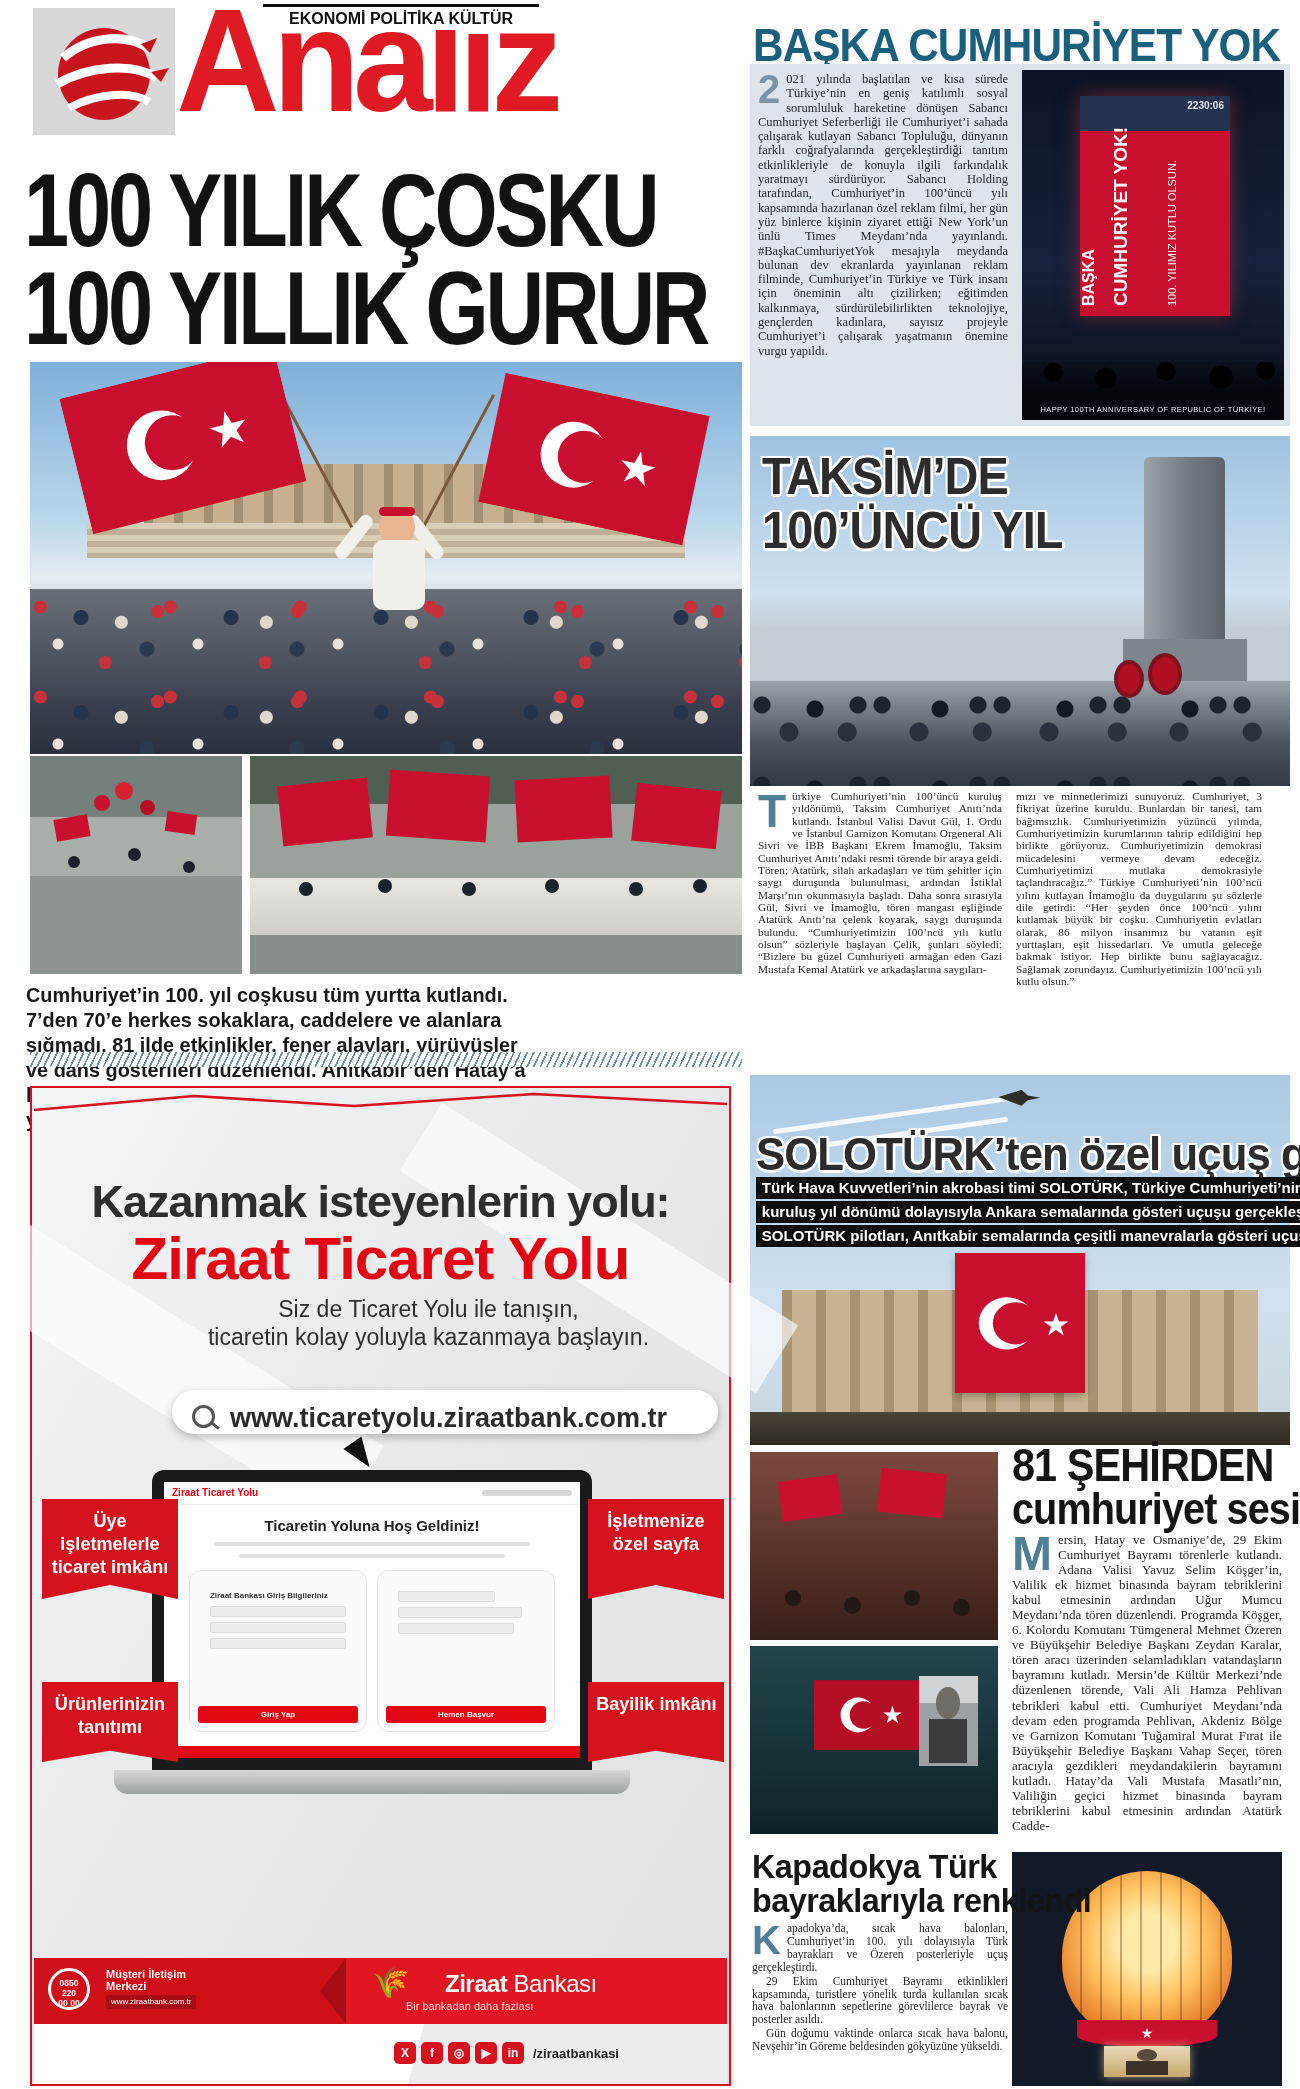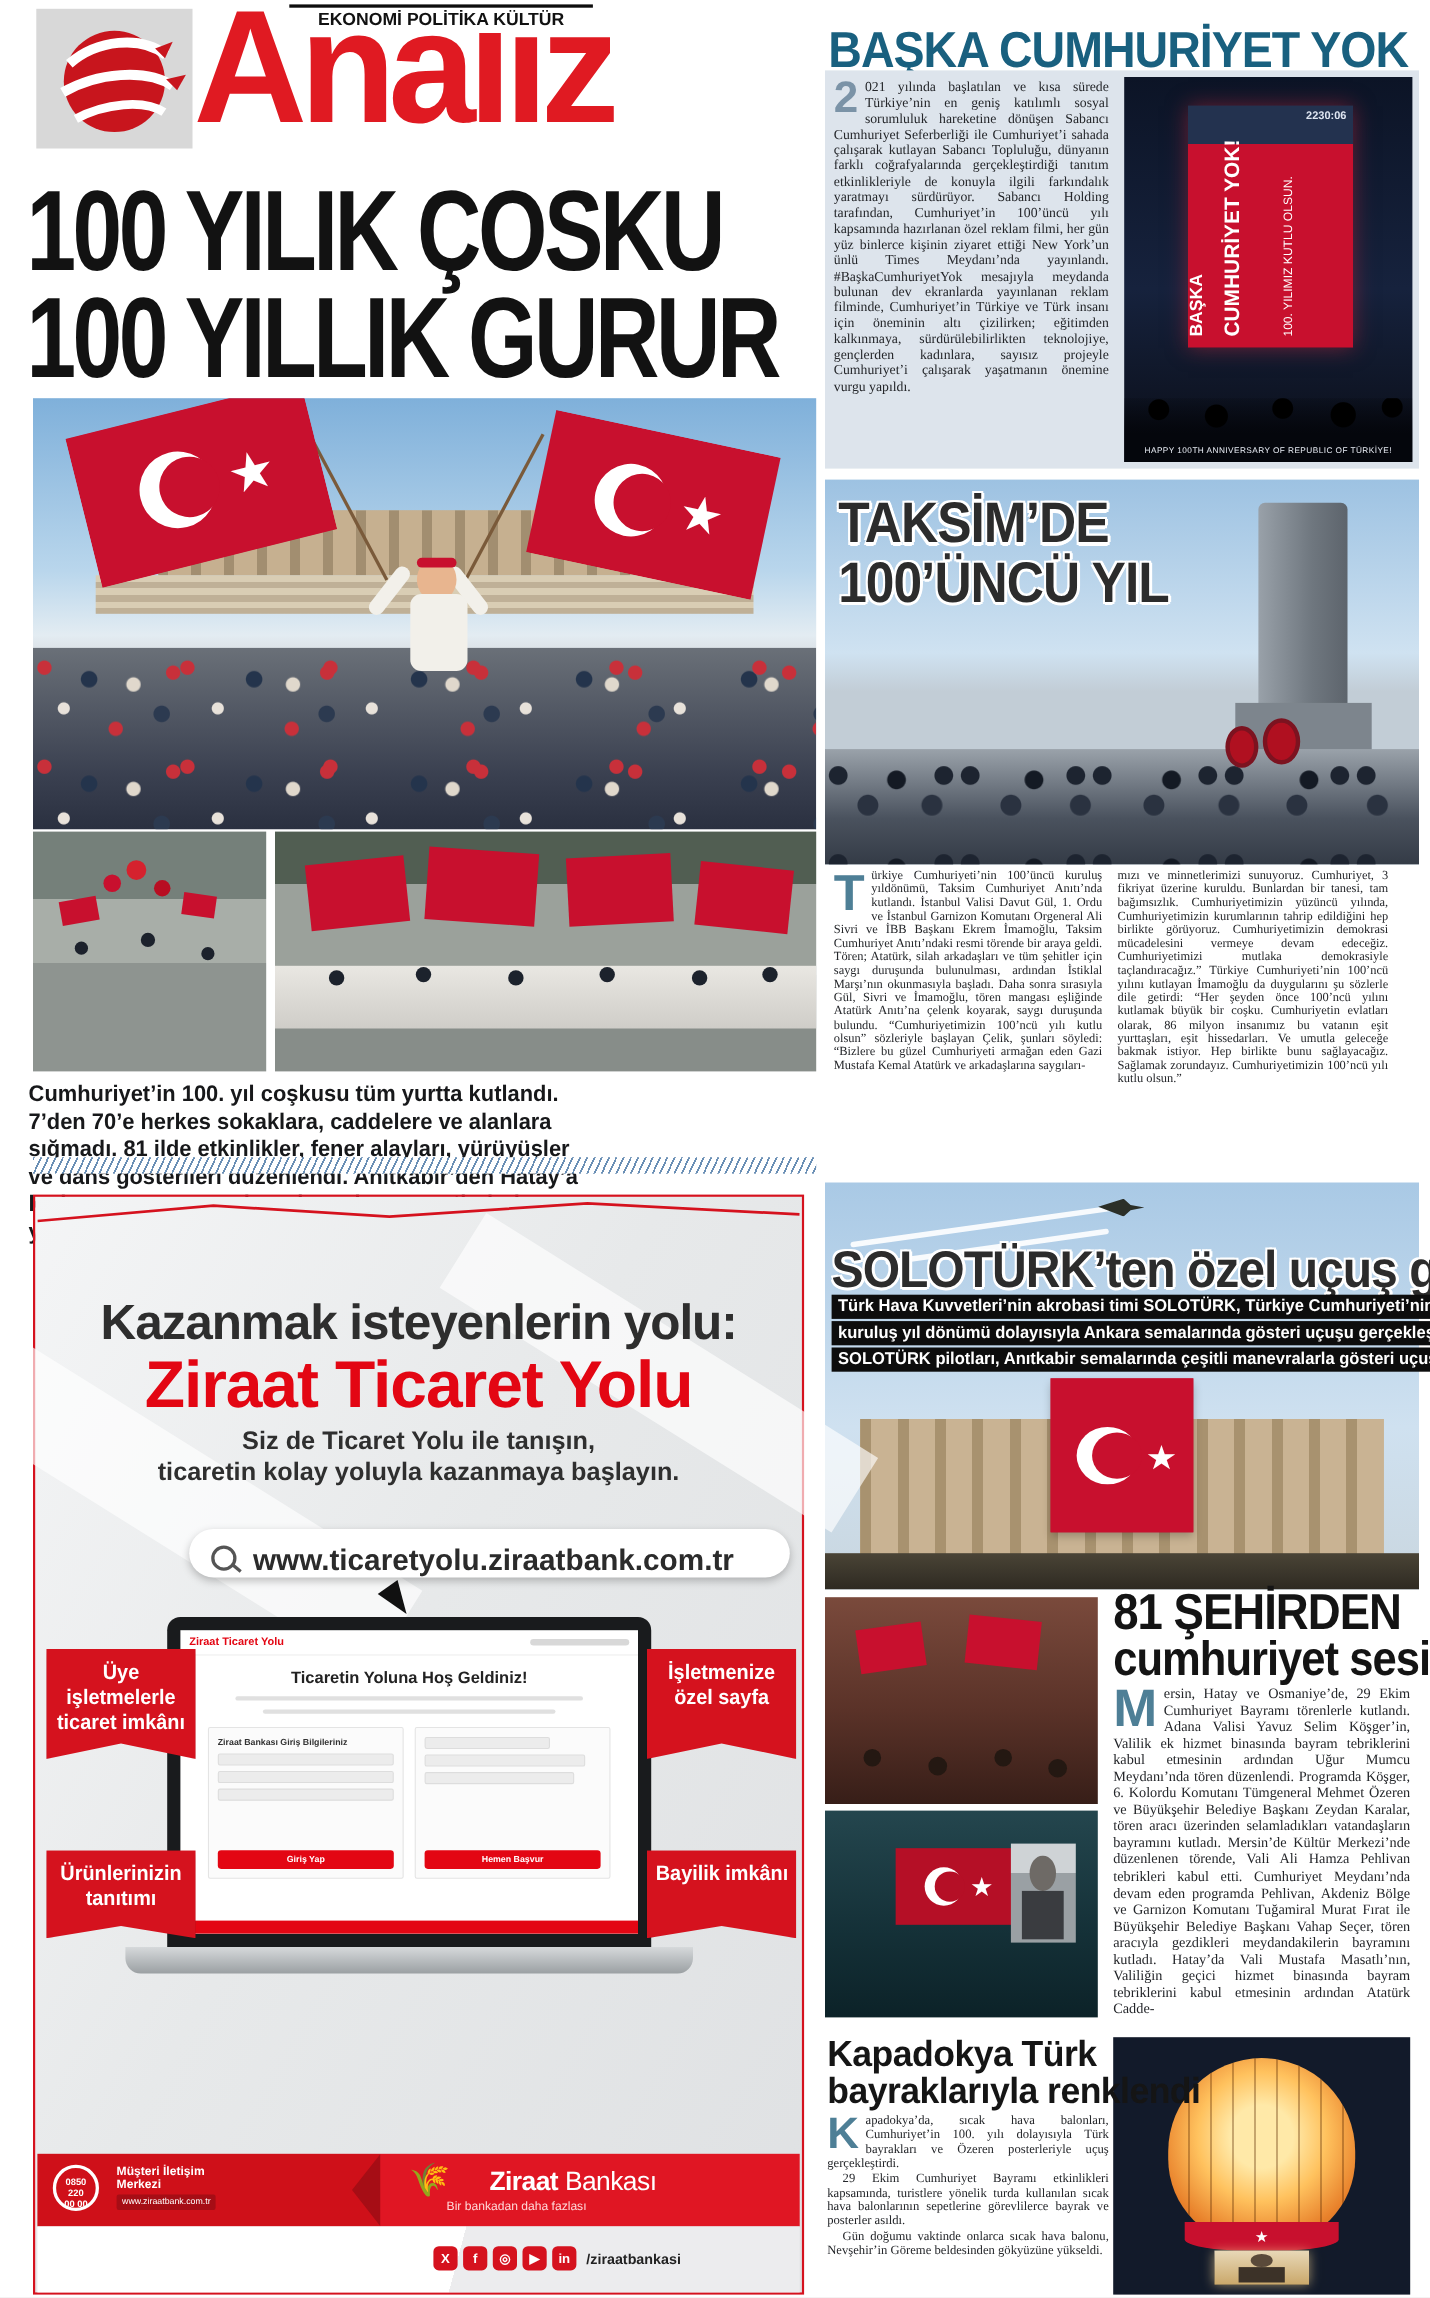--- a/index.html
+++ b/index.html
@@ -140,37 +140,37 @@
   .kap-body{left:752px;top:1922px;width:256px;height:160px;font-size:11.5px;line-height:12.9px;}
   .kap-body .dropcap{font-size:40px;line-height:32px;color:#4e7f96;}
   .kap-body p{margin:0 0 1px;text-indent:0;}
   .kap-body p.ind{text-indent:14px;}
   
   .ad-box{left:30px;top:1086px;width:701px;height:1000px;border:2px solid #d5121e;box-sizing:border-box;
      background:linear-gradient(120deg,#f4f5f6 0%,#e7e9ea 45%,#dfe1e3 100%);}
   .ad-stripe{position:absolute;background:rgba(255,255,255,.65);transform:rotate(32deg);}
   .ad-kicker{left:0;top:88px;width:100%;text-align:center;font-size:45px;font-weight:900;color:#2e2e2e;letter-spacing:-1px;}
   .ad-title{left:0;top:136px;width:100%;text-align:center;font-size:60px;font-weight:900;color:#e30613;letter-spacing:-1px;}
-  .ad-sub{left:0;width:100%;text-align:center;font-size:23px;font-weight:bold;color:#2f2f2f;}
+  .ad-sub{left:0;width:100%;text-align:center;font-size:23px;font-weight:normal;color:#2f2f2f;padding-left:48px;}
   .pill{left:140px;top:302px;width:546px;height:44px;background:#fff;border-radius:30px;
         box-shadow:0 3px 8px rgba(0,0,0,.25);line-height:56px;font-size:27px;font-weight:bold;color:#2b2b2b;
         padding-left:58px;box-sizing:border-box;}
   .mag{position:absolute;left:20px;top:15px;width:17px;height:17px;border:3px solid #555;border-radius:50%;}
   .mag::after{content:"";position:absolute;left:15px;top:16px;width:10px;height:3px;background:#555;transform:rotate(40deg);}
   .cursor-arrow{left:318px;top:352px;width:0;height:0;border-left:11px solid transparent;border-right:11px solid transparent;
         border-top:30px solid #111;transform:rotate(-35deg);}
   .laptop{left:120px;top:382px;width:440px;height:300px;background:#191b1d;border-radius:12px 12px 0 0;padding:12px;box-sizing:border-box;}
   .lap-screen{width:100%;height:100%;background:#fff;position:relative;overflow:hidden;}
   .lap-head{height:22px;border-bottom:1px solid #eee;line-height:22px;padding:0 8px;}
   .lap-brand{color:#e30613;font-size:10px;font-weight:bold;float:left;}
   .lap-nav{float:right;width:90px;height:6px;margin-top:8px;background:#d8d8d8;border-radius:3px;}
   .lap-title{text-align:center;font-size:15px;font-weight:bold;color:#222;margin-top:12px;}
   .lap-par{margin:8px auto 0;width:70%;height:4px;background:#e0e0e0;border-radius:2px;}
   .lap-cards{position:absolute;left:6%;top:88px;width:88%;display:flex;gap:10px;}
-  .lap-card{flex:1;background:#fbfbfb;border:1px solid #e4e4e4;border-radius:2px;padding:8px;min-height:120px;position:relative;}
+  .lap-card{flex:1;background:#fbfbfb;border:1px solid #e4e4e4;border-radius:12px;padding:20px;min-height:120px;position:relative;}
   .lap-card h5{margin:0 0 6px;font-size:8px;color:#333;}
   .lap-input{height:9px;background:#ececec;border:1px solid #ddd;border-radius:2px;margin-bottom:5px;}
   .lap-btn{position:absolute;left:8px;right:8px;bottom:8px;background:#e30613;color:#fff;font-size:8px;
            font-weight:bold;text-align:center;padding:4px 0;border-radius:3px;}
   .lap-foot{position:absolute;left:0;bottom:0;width:100%;height:12px;background:#e30613;}
   .lap-base{left:82px;top:682px;width:516px;height:24px;border-radius:0 0 14px 14px;
             background:linear-gradient(180deg,#d6d9db,#9ba0a3);}
   .ribbon{background:#d5121e;color:#fff;font-weight:bold;text-align:center;
           clip-path:polygon(0 0,100% 0,100% 100%,50% 86%,0 100%);box-shadow:0 3px 6px rgba(0,0,0,.3);
           display:flex;align-items:flex-start;justify-content:center;padding-top:10px;box-sizing:border-box;}

